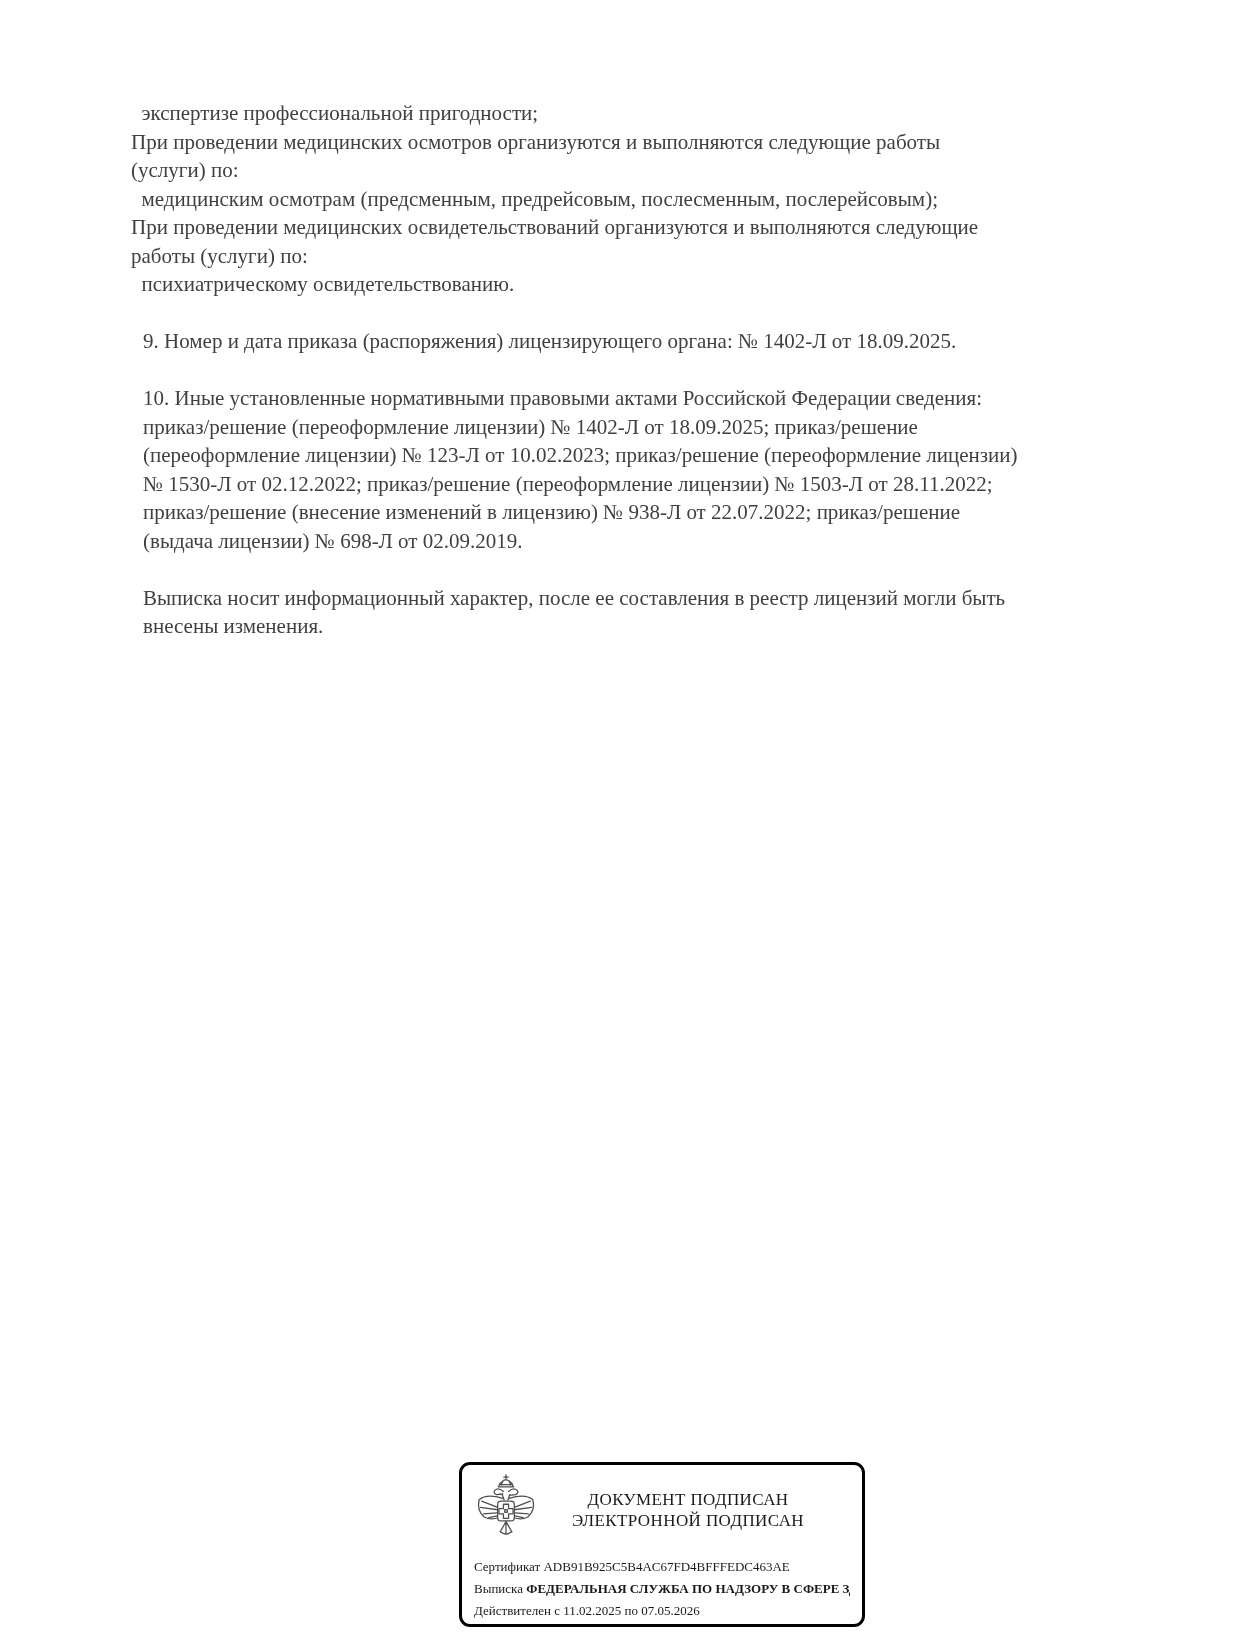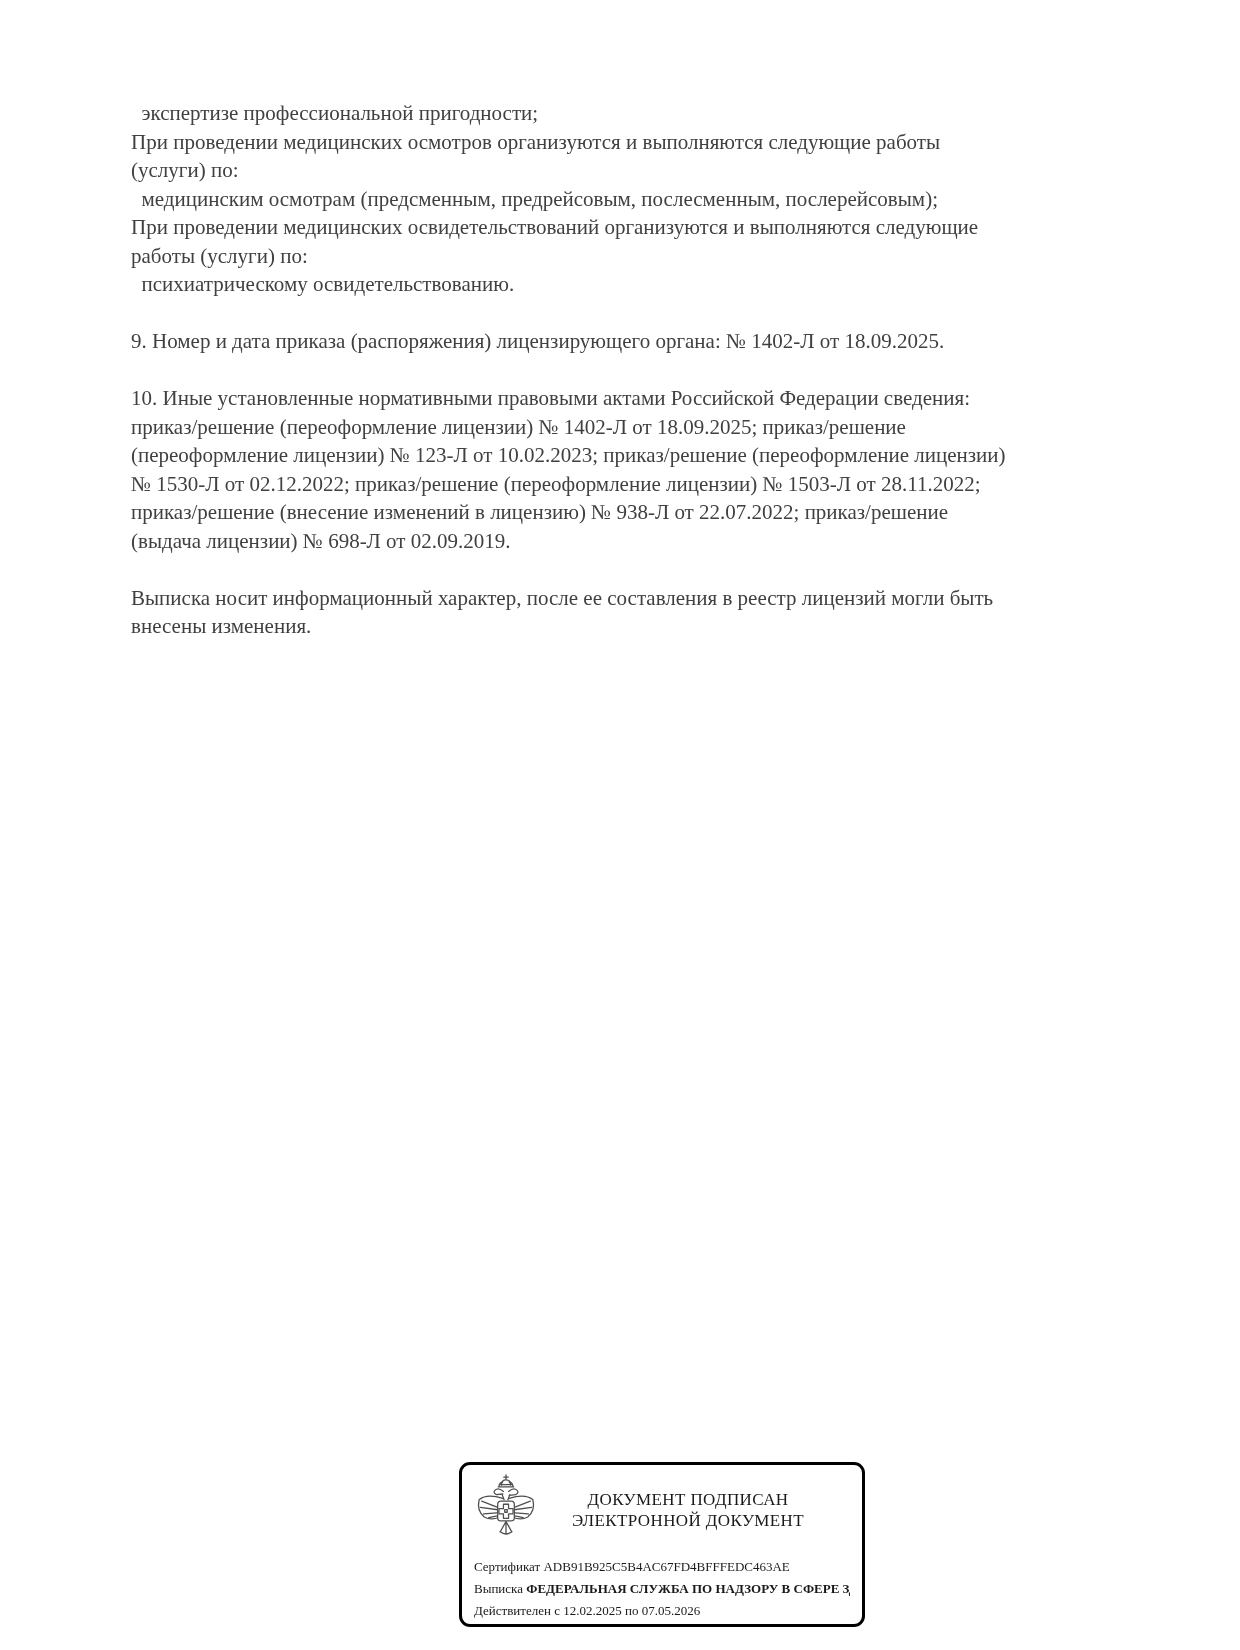--- a/index.html
+++ b/index.html
@@ -19,21 +19,21 @@
   .doc-text {
     position: absolute;
     left: 131px;
     top: 99px;
     font-size: 21px;
     line-height: 28.5px;
     white-space: pre;
     color: #404040;
   }
   .para { margin: 0; }
-  .para + .para { margin-top: 28.5px; }
+  .para + .para { margin-top: 28.5px; margin-left: 12px; }
   .line { white-space: pre; }
 
   
   .stamp {
     position: absolute;
     left: 459px;
     top: 1462px;
     width: 400px;
     height: 159px;
     border: 3px solid #000000;
@@ -107,23 +107,23 @@
 
             <rect x="37" y="42" width="26" height="31" rx="5" fill="#ffffff"></rect>
 
             <path d="M46 47 h8 v7 h7 v8 h-7 v7 h-8 v-7 h-7 v-8 h7 z"></path>
             <rect x="48" y="55.5" width="4" height="4"></rect>
           </g>
         </svg>
       </span>
       <div class="stamp-title">
         <div>ДОКУМЕНТ ПОДПИСАН</div>
-        <div>ЭЛЕКТРОННОЙ ДОКУМЕНТ</div>
+        <div>ЭЛЕКТРОННОЙ ПОДПИСАН</div>
       </div>
     </div>
     <div class="stamp-info">
       <div class="stamp-line"><span>Сертификат</span> <span>ADB91B925C5B4AC67FD4BFFFEDC463AE</span></div>
       <div class="stamp-line"><span>Выписка</span> <span class="owner-strong">ФЕДЕРАЛЬНАЯ СЛУЖБА ПО НАДЗОРУ В СФЕРЕ ЗДРАВООХРАНЕНИЯ</span></div>
-      <div class="stamp-line"><span>Действителен с 12.02.2025 по 07.05.2026</span></div>
+      <div class="stamp-line"><span>Действителен с 11.02.2025 по 07.05.2026</span></div>
     </div>
   </div>
 
 </div>
 
 </body></html>

